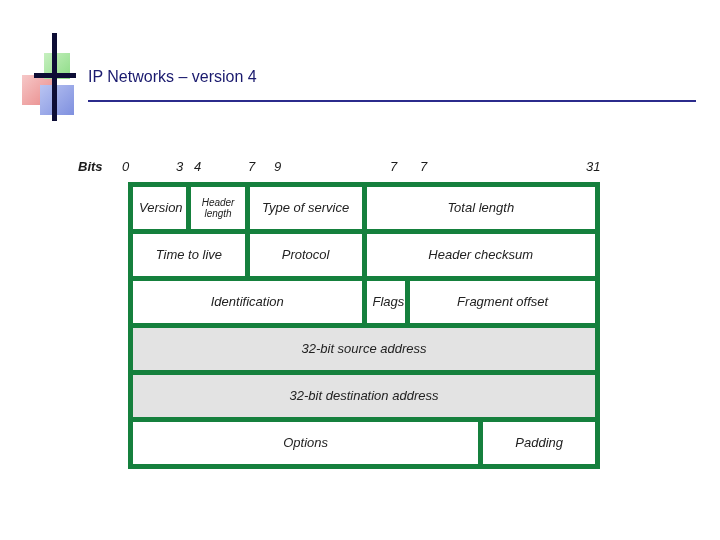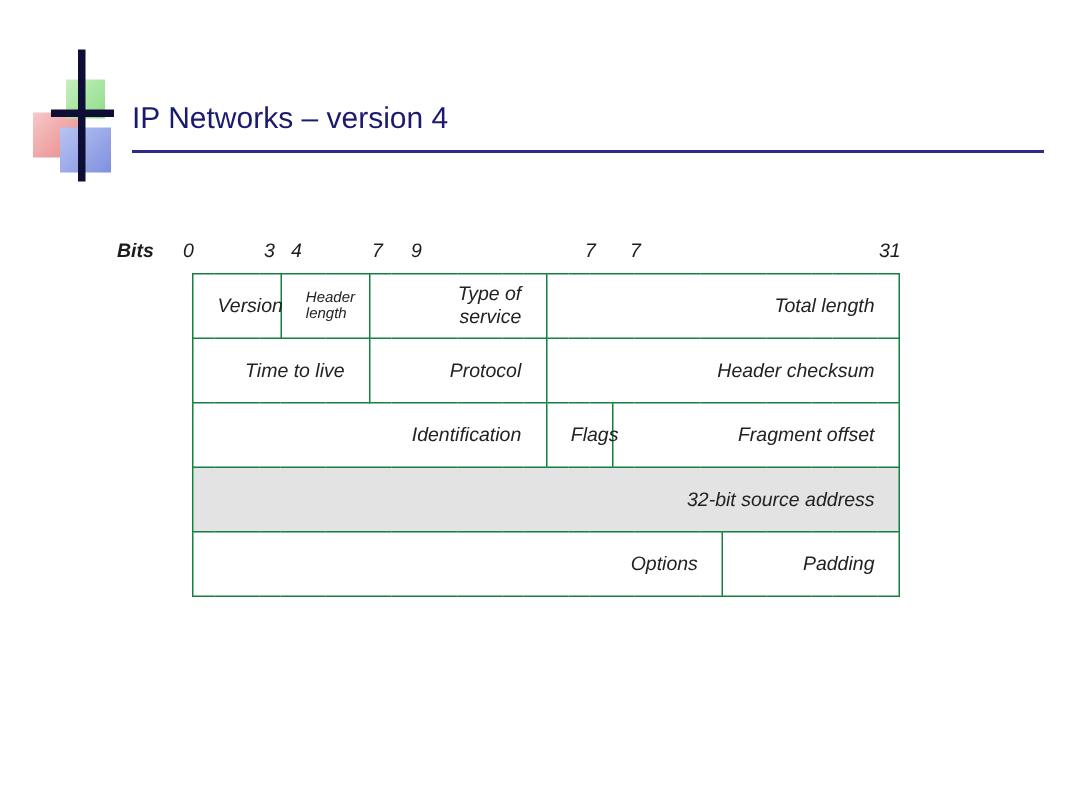--- a/index.html
+++ b/index.html
@@ -78,21 +78,21 @@
     top: 26px;
     font-size: 25px;
     color: #1a1a6e;
     letter-spacing: 0.2px;
     white-space: nowrap;
   }
   .title-sub {
     position: absolute;
     left: 88px;
     top: 68px;
-    font-size: 20px;
+    font-size: 16px;
     color: #1a1a6e;
     white-space: nowrap;
   }
   .title-rule {
     position: absolute;
     left: 88px;
     top: 100px;
     width: 608px;
     height: 2px;
     background: #2b2b8c;
@@ -126,28 +126,28 @@
 
   .hdr-table {
     position: absolute;
     left: 58px;
     top: 32px;
     width: 472px;
     border-collapse: collapse;
     table-layout: fixed;
   }
   .hdr-table td {
-    border: 1px solid #15803d;
+    border: 5px solid #15803d;
     height: 42px;
-    text-align: right;
+    text-align: center;
     vertical-align: middle;
     font-size: 13px;
     color: #222222;
     background: #ffffff;
-    padding: 0 16px;
+    padding: 0 6px;
     line-height: 1.12;
   }
   .hdr-table td.shaded {
     background: #e3e3e3;
     margin-left: 40px;
   }
   .hdr-table td.small {
     font-size: 10px;
   }
 </style>
@@ -227,18 +227,21 @@
         </tr>
         <tr>
           <td colspan="16">Identification</td>
           <td colspan="3">Flags</td>
           <td colspan="13">Fragment offset</td>
         </tr>
         <tr>
           <td colspan="32" class="shaded">32-bit source address</td>
         </tr>
         <tr>
+          <td colspan="32" class="shaded">32-bit destination address</td>
+        </tr>
+        <tr>
           <td colspan="24">Options</td>
           <td colspan="8">Padding</td>
         </tr>
       </tbody>
   </table>
 </div>
 
 </body></html>

